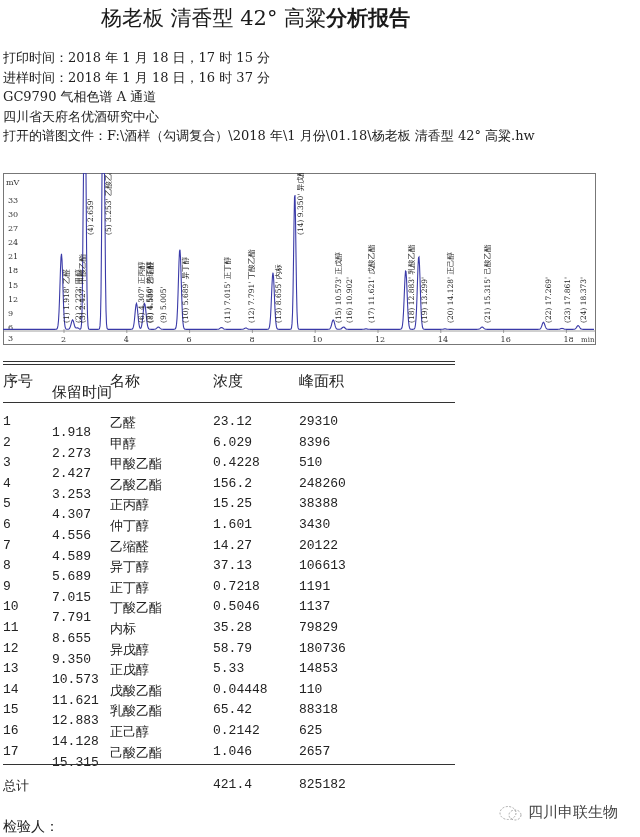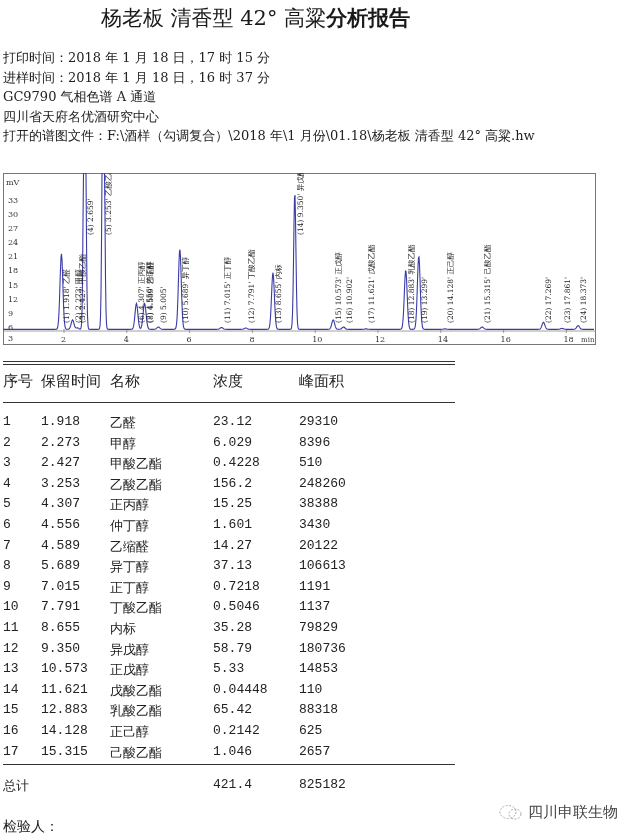--- a/index.html
+++ b/index.html
@@ -13,26 +13,26 @@
   }
   .title .bold { font-weight: bold; font-family: "DejaVu Sans", sans-serif; }
   .meta { position: absolute; left: 3px; top: 48px; font-size: 13px; line-height: 19.5px; }
   .meta div { white-space: nowrap; }
   .chart-wrap { position: absolute; left: 3px; top: 173px; width: 471px; height: 172px; }
   .chart-wrap svg { display: block; }
   .rule { position: absolute; left: 3px; width: 452px; height: 0; border-top: 1.3px solid #333; }
   .table { position: absolute; left: 3px; width: 460px; font-size: 13px; }
   .row { position: absolute; left: 0; height: 20px; white-space: nowrap; }
   .row span { position: absolute; top: 0; }
-  .c0 { left: 0; } .c1 { left: 38px; } .c2 { left: 107px; text-align: right; } .c3 { left: 210px; } .c4 { left: 296px; }
+  .c0 { left: 0; } .c1 { left: 49px; margin-top: 11px; } .c2 { left: 107px; text-align: right; } .c3 { left: 210px; } .c4 { left: 296px; }
   .hdr { font-size: 15px; }
   .num { font-family: "Liberation Mono", "DejaVu Sans Mono", monospace; font-size: 13px; }
   .watermark {
     position: absolute; left: 498px; top: 803px; font-size: 15px;
-    font-family: "DejaVu Sans", sans-serif; color: #444; display: flex; align-items: flex-start; gap: 4px;
+    font-family: "DejaVu Sans", sans-serif; color: #444; display: flex; align-items: flex-end; gap: 4px;
   }
   .footer { position: absolute; left: 3px; top: 818px; font-size: 14px; text-align: center; }
 </style>
 </head>
 <body>
 
 <div class="title">
   <span>杨老板 清香型 42° 高粱</span><span class="bold">分析报告</span>
 </div>
 

